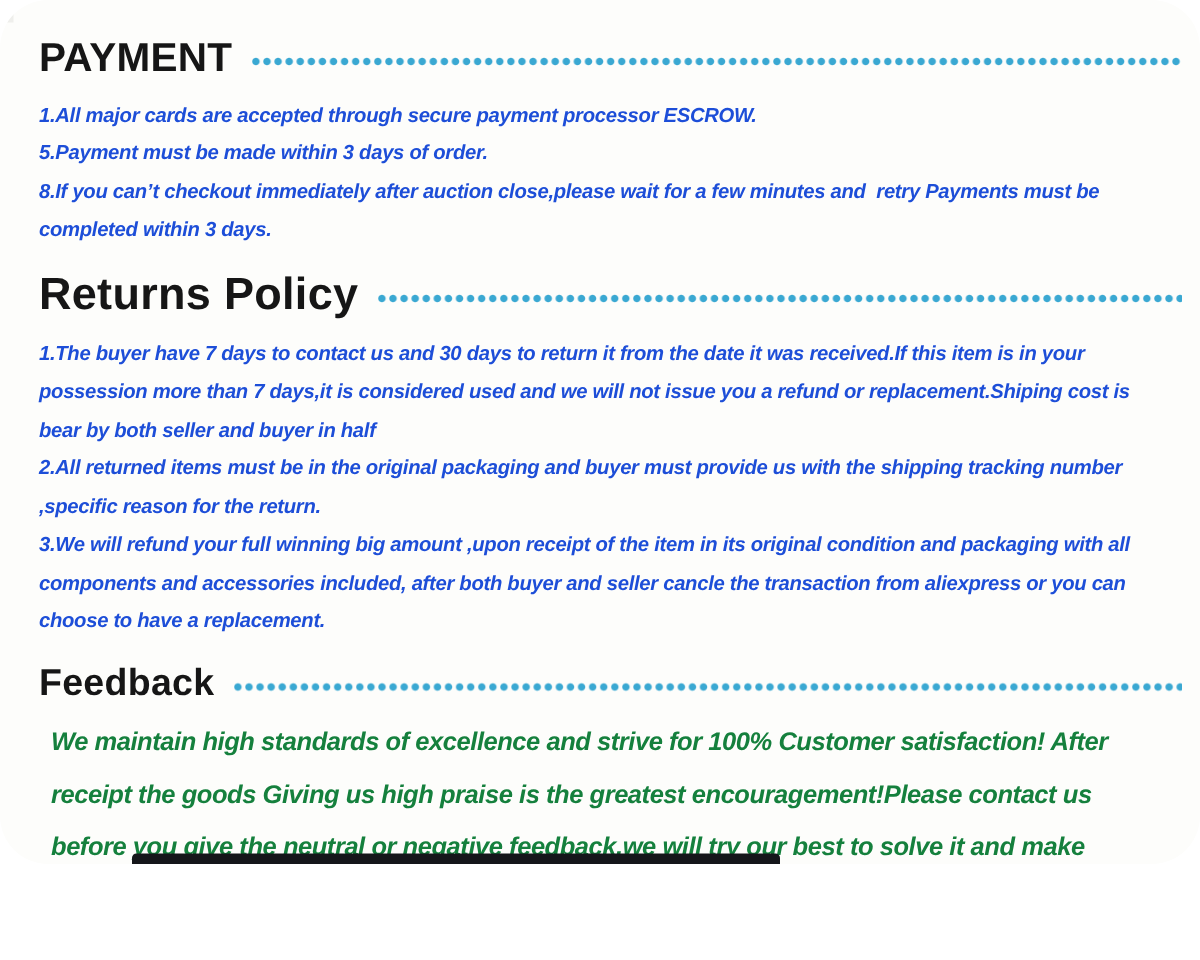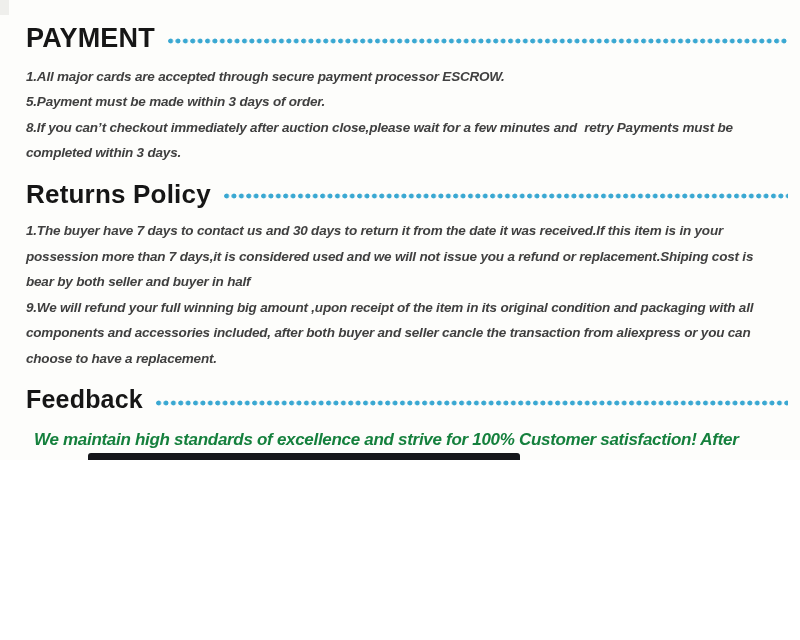--- a/index.html
+++ b/index.html
@@ -5,24 +5,25 @@
   :root { --accent: #3aa8d2; }
   * { box-sizing: border-box; }
   html, body { margin: 0; padding: 0; }
   body {
     font-family: "Liberation Sans", "DejaVu Sans", sans-serif;
     background: #ffffff;
   }
   .page {
     position: relative;
     width: 800px;
-    height: 460px;
+    height: 576px;
     background: #fdfdfb;
     overflow: hidden;
     padding: 24px 0 0 0;
+    border-radius: 32px;
   }
   .inner { padding: 0 12px 0 26px; }
 
   .hrow { display: flex; align-items: center; gap: 13px; }
   .hrow .dots {
     flex: 1;
     height: 6px;
     margin-top: 5px;
     background-image: radial-gradient(circle at 2.6px 3px, var(--accent) 2.1px, rgba(0,0,0,0) 2.8px);
     background-size: 7.4px 6px;
@@ -30,36 +31,36 @@
   }
   .heading {
     margin: 0;
     color: #161616;
     font-weight: 800;
     letter-spacing: 0.2px;
     line-height: 1.1;
     white-space: nowrap;
   }
   .heading.h-payment  { font-size: 27px; }
-  .heading.h-returns  { font-size: 26px; }
+  .heading.h-returns  { font-size: 30px; }
   .heading.h-feedback { font-size: 25px; }
 
   .hrow.payment  { margin-bottom: 10px; }
   .hrow.returns  { margin-top: 14px; margin-bottom: 10px; }
   .hrow.feedback { margin-top: 15px; margin-bottom: 8px; }
 
   .items p {
     margin: 0;
     max-width: 736px;
     font-style: italic;
     font-weight: 600;
     font-size: 13.5px;
     line-height: 25.5px;
     letter-spacing: -0.2px;
-    color: #404040;
+    color: #1d4ed8;
     white-space: pre-wrap;
   }
   .feedback-text {
     margin: 2px 0 0 8px;
     max-width: 722px;
     font-style: italic;
     font-weight: 700;
     font-size: 17px;
     line-height: 35px;
     letter-spacing: -0.3px;
@@ -102,21 +103,22 @@
       </div>
     </section>
 
     <section>
       <div class="hrow returns">
         <h2 class="heading h-returns">Returns Policy</h2>
         <div class="dots"></div>
       </div>
       <div class="items">
         <p>1.The buyer have 7 days to contact us and 30 days to return it from the date it was received.If this item is in your possession more than 7 days,it is considered used and we will not issue you a refund or replacement.Shiping cost is bear by both seller and buyer in half</p>
-        <p>9.We will refund your full winning big amount ,upon receipt of the item in its original condition and packaging with all components and accessories included, after both buyer and seller cancle the transaction from aliexpress or you can choose to have a replacement.</p>
+        <p>2.All returned items must be in the original packaging and buyer must provide us with the shipping tracking number ,specific reason for the return.</p>
+        <p>3.We will refund your full winning big amount ,upon receipt of the item in its original condition and packaging with all components and accessories included, after both buyer and seller cancle the transaction from aliexpress or you can choose to have a replacement.</p>
       </div>
     </section>
 
     <section>
       <div class="hrow feedback">
         <h2 class="heading h-feedback">Feedback</h2>
         <div class="dots"></div>
       </div>
       <p class="feedback-text">We maintain high standards of excellence and strive for 100% Customer satisfaction! After receipt the goods Giving us high praise is the greatest encouragement!Please contact us before you give the neutral or negative feedback,we will try our best to solve it and make you 100% satisfied.</p>
     </section>

